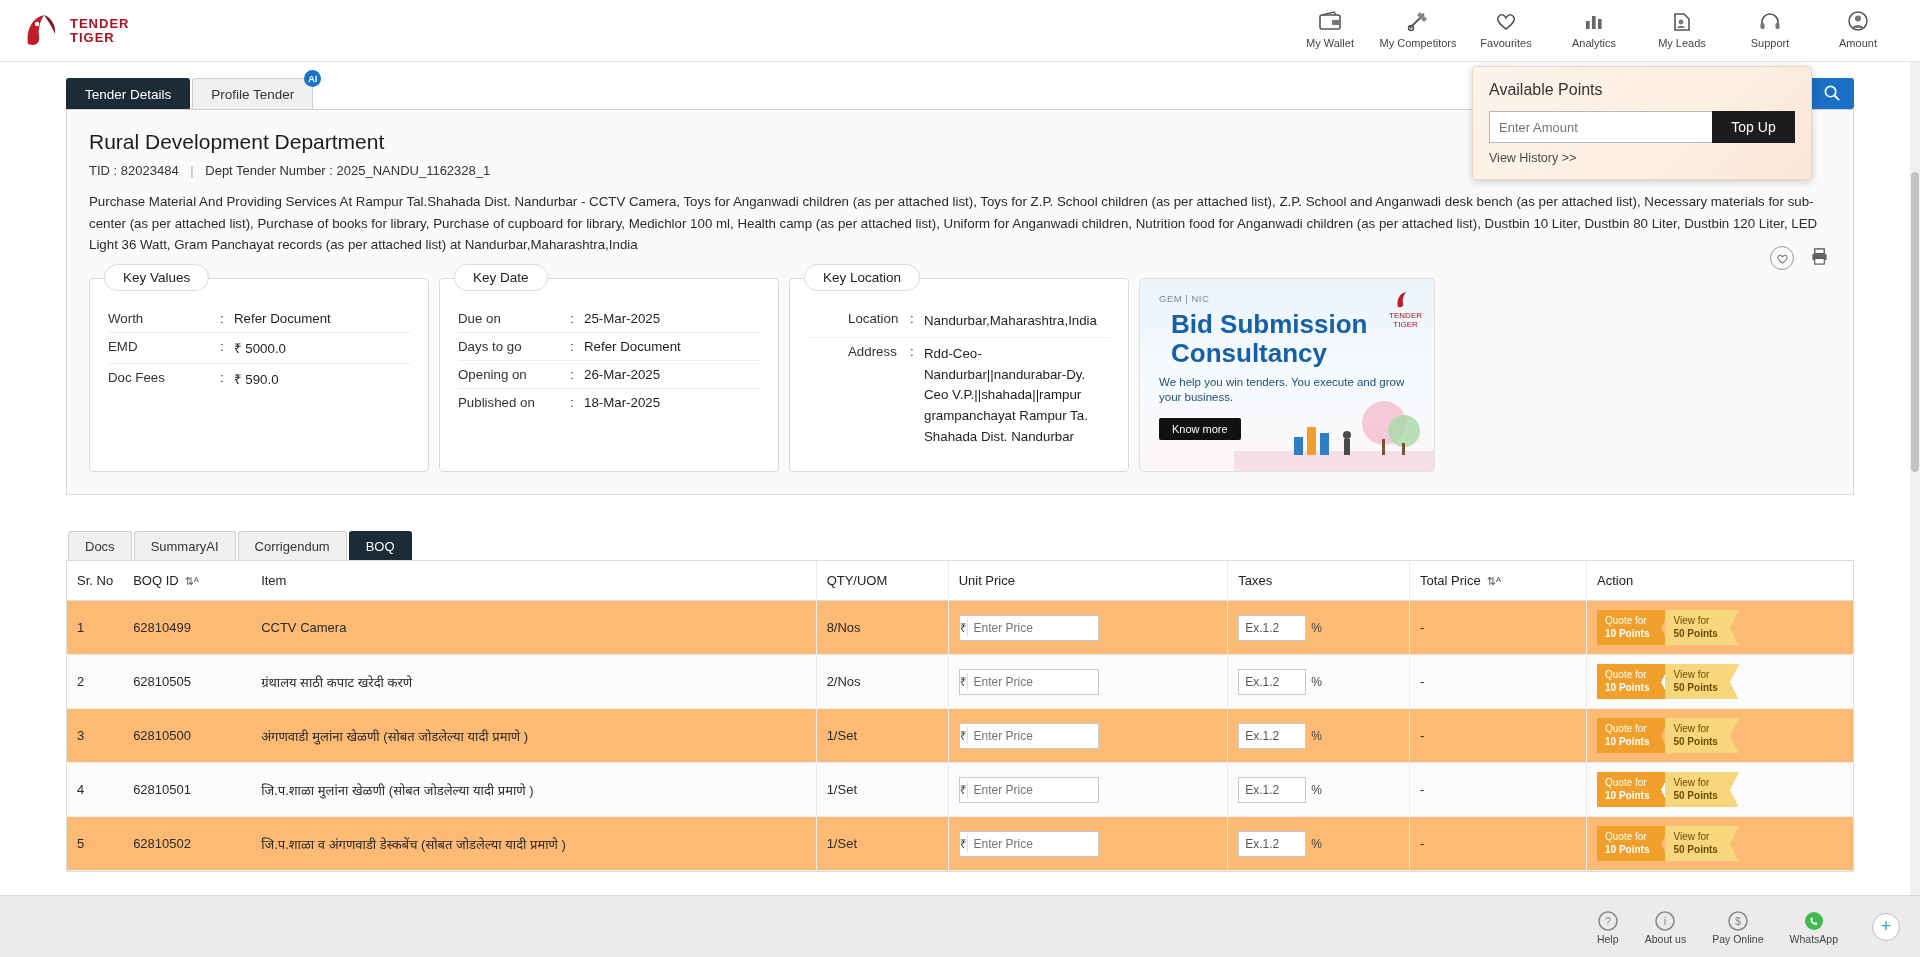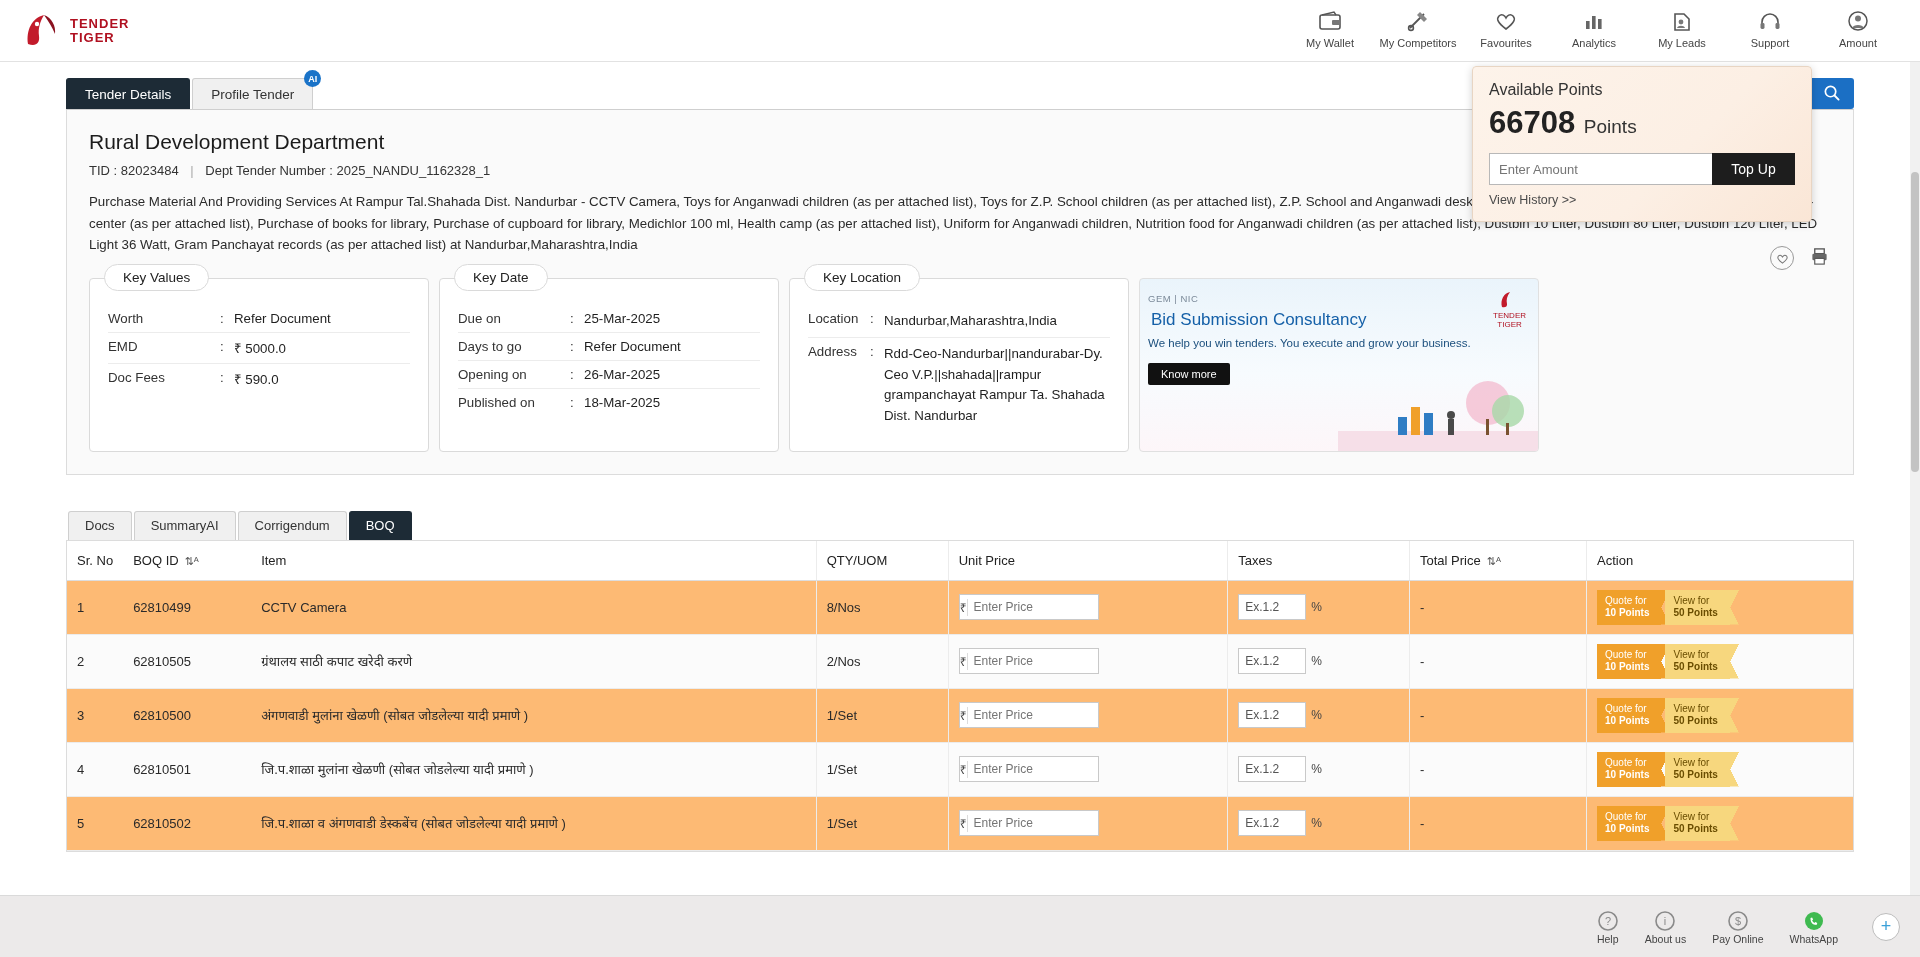--- a/index.html
+++ b/index.html
@@ -114,30 +114,30 @@
   .card-legend {
     position: absolute; top: -15px; left: 14px;
     background: #fff; border: 1px solid #dadada; border-radius: 16px;
     padding: 5px 18px; font-size: 13.5px; color: #222;
   }
   .kv-row { display: flex; padding: 6px 0; border-bottom: 1px solid #ececec; font-size: 13.3px; }
   .kv-row:last-child { border-bottom: none; }
   .kv-row .k { width: 112px; color: #333; }
   .kv-row .c { width: 14px; color: #333; }
   .kv-row .v { flex: 1; color: #1f1f1f; }
-  .kl-row .k { width: 62px; }
+  .kl-row .k { width: 62px; margin-left: 40px; }
   .kl-row .v { line-height: 1.55; }
 
   .promo {
-    width: 400px; border: 1px solid #e0e0e0; border-radius: 4px;
+    width: 296px; border: 1px solid #e0e0e0; border-radius: 4px;
     background: linear-gradient(180deg,#eaf4fb 0%, #f7fbfe 55%, #fdf6f9 100%);
-    padding: 14px 8px; position: relative; overflow: hidden;
+    padding: 14px 19px; position: relative; overflow: hidden;
   }
   .promo .gem { font-size: 9.5px; color: #7b8a99; letter-spacing: .5px; }
-  .promo h3 { margin: 6px 0 0 3px; font-size: 17px; color: #1560a8; font-weight: normal; line-height: 1.12; }
+  .promo h3 { margin: 6px 0 0 12px; font-size: 26px; color: #1560a8; font-weight: bold; line-height: 1.12; }
   .promo p { margin: 7px 0 0 0; font-size: 11.5px; color: #1b4f7d; line-height: 1.35; }
   .promo .know { margin-top: 12px; display: inline-block; background: #111; color: #fff;
                  font-size: 11px; padding: 5px 13px; border-radius: 2px; cursor: pointer; }
   .promo .pmark { position: absolute; right: 12px; top: 10px; font-size: 8px; color: #b01020; text-align: center;}
   .promo-art { position: absolute; right: 0; bottom: 0; width: 200px; height: 82px; }
 
   
   .boq-tabs { display: flex; align-items: flex-start; margin-top: 36px; padding-left: 2px; }
   .boq-tab {
     height: 29px; padding: 0 16px; display: flex; align-items: center;
@@ -630,24 +630,20 @@
           </td>
         </tr>
 
       </tbody>
     </table>
   </div>
 </div>
 
 <div class="points-pop">
   <div class="pp-title">Available Points</div>
-  <div class="pp-value">
-    <span class="num">66708</span>
-    <span class="unit">Points</span>
-  </div>
   <div class="pp-row">
     <input type="text" placeholder="Enter Amount" style="">
     <button class="topup">Top Up</button>
   </div>
   <div class="pp-hist">View History &gt;&gt;</div>
 </div>
 
 <div class="scrollbar-track">
   <div class="scrollbar-thumb"></div>
 </div>

